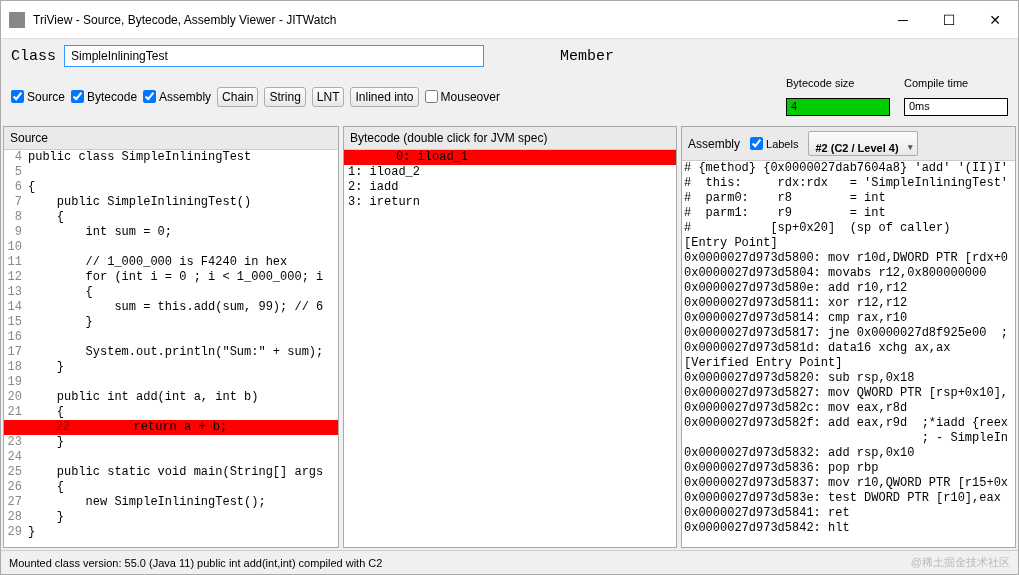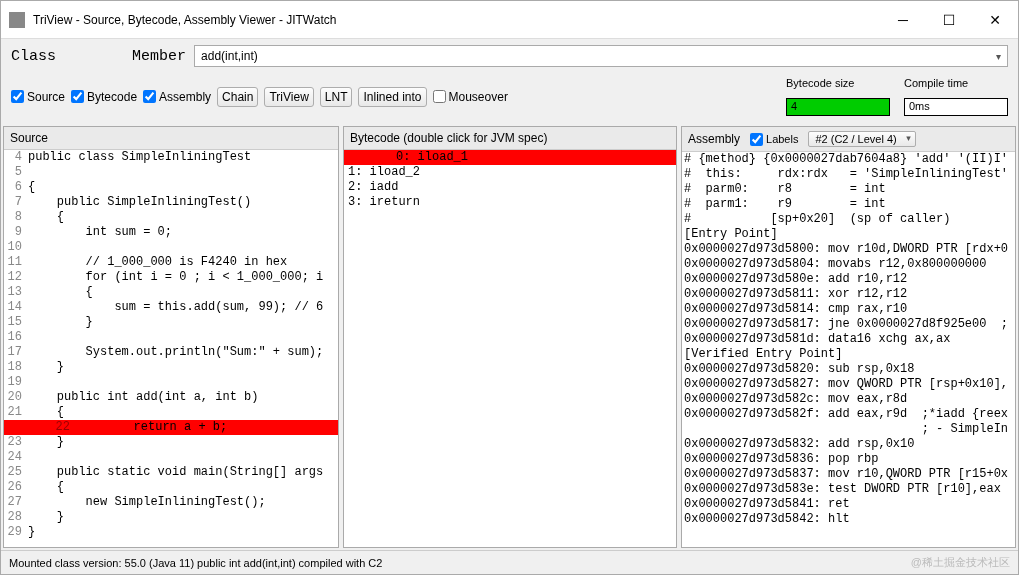--- a/index.html
+++ b/index.html
@@ -23,21 +23,21 @@
     .stat-label { font-size: 11px; }
     .stat-box { border: 1px solid #000; padding: 1px 4px; font-size: 11px; min-width: 104px; height: 18px; background: #fff; }
     .stat-box.green { background: #00cc00; }
     .panels { flex: 1; display: flex; background: #f0f0f0; overflow: hidden; }
     .panel { display: flex; flex-direction: column; border: 1px solid #aaa; background: #fff; margin: 2px; overflow: hidden; }
     .panel.source { flex: 0 0 336px; }
     .panel.bytecode { flex: 0 0 334px; }
     .panel.assembly { flex: 1; }
     .panel-header { background: #eaeaea; padding: 4px 6px; font-size: 12px; display: flex; align-items: center; gap: 10px; border-bottom: 1px solid #ccc; }
     .panel-header .check { font-size: 11px; }
-    .combo { border: 1px solid #adadad; border-radius: 2px; padding: 1px 18px 1px 6px; background: linear-gradient(#fdfdfd,#e8e8e8); font-size: 11px; cursor: pointer; position: relative; }
+    .combo { border: 1px solid #adadad; border-radius: 2px; padding: 10px 18px 1px 6px; background: linear-gradient(#fdfdfd,#e8e8e8); font-size: 11px; cursor: pointer; position: relative; font-weight: bold; }
     .combo::after { content: "▾"; position: absolute; right: 4px; font-size: 9px; color: #555; }
     .panel-body { flex: 1; overflow: auto; font-family: "Consolas","Courier New",monospace; font-size: 12px; line-height: 15px; white-space: pre; padding: 0; }
     .line { display: flex; }
     .gutter { width: 22px; text-align: right; padding-right: 4px; color: #888; user-select: none; flex-shrink: 0; }
     .code { flex: 1; padding-left: 2px; }
     .hl-red { background: #ff0000; padding-left: 48px; }
     .hl-red .gutter { color: rgba(0,0,0,0.4); }
     .statusbar { background: #f0f0f0; border-top: 1px solid #ccc; padding: 4px 8px; font-size: 11px; display: flex; justify-content: space-between; align-items: center; gap: 12px; }
     .watermark { color: #bbb; font-size: 11px; }
     ::-webkit-scrollbar { width: 16px; height: 16px; }
@@ -52,42 +52,40 @@
   <div class="titlebar-text">TriView - Source, Bytecode, Assembly Viewer - JITWatch</div>
   <div class="titlebar-btns">
     <div class="titlebar-btn">─</div>
     <div class="titlebar-btn">☐</div>
     <div class="titlebar-btn close">✕</div>
   </div>
 </div>
 
 <div class="toolbar1">
   <span class="label">Class</span>
+  <input class="class-input" value="SimpleInliningTest" style="">
   <span style="flex:0 0 60px"></span>
   <span class="label">Member</span>
-  <div class="member-select">
-    <span>add(int,int)</span>
-  </div>
 </div>
 
 <div class="toolbar2">
   <label class="check">
       <input type="checkbox" checked="" style="">
       <span>Source</span>
     </label>
   <label class="check">
       <input type="checkbox" checked="" style="">
       <span>Bytecode</span>
     </label>
   <label class="check">
       <input type="checkbox" checked="" style="">
       <span>Assembly</span>
     </label>
   <button class="btn">Chain</button>
-  <button class="btn">TriView</button>
+  <button class="btn">String</button>
   <button class="btn">LNT</button>
   <button class="btn">Inlined into</button>
   <label class="check">
       <input type="checkbox" style="">
       <span>Mouseover</span>
     </label>
   <div class="stats">
     <div class="stat">
       <span class="stat-label">Bytecode size</span>
       <div class="stat-box green">4</div>

